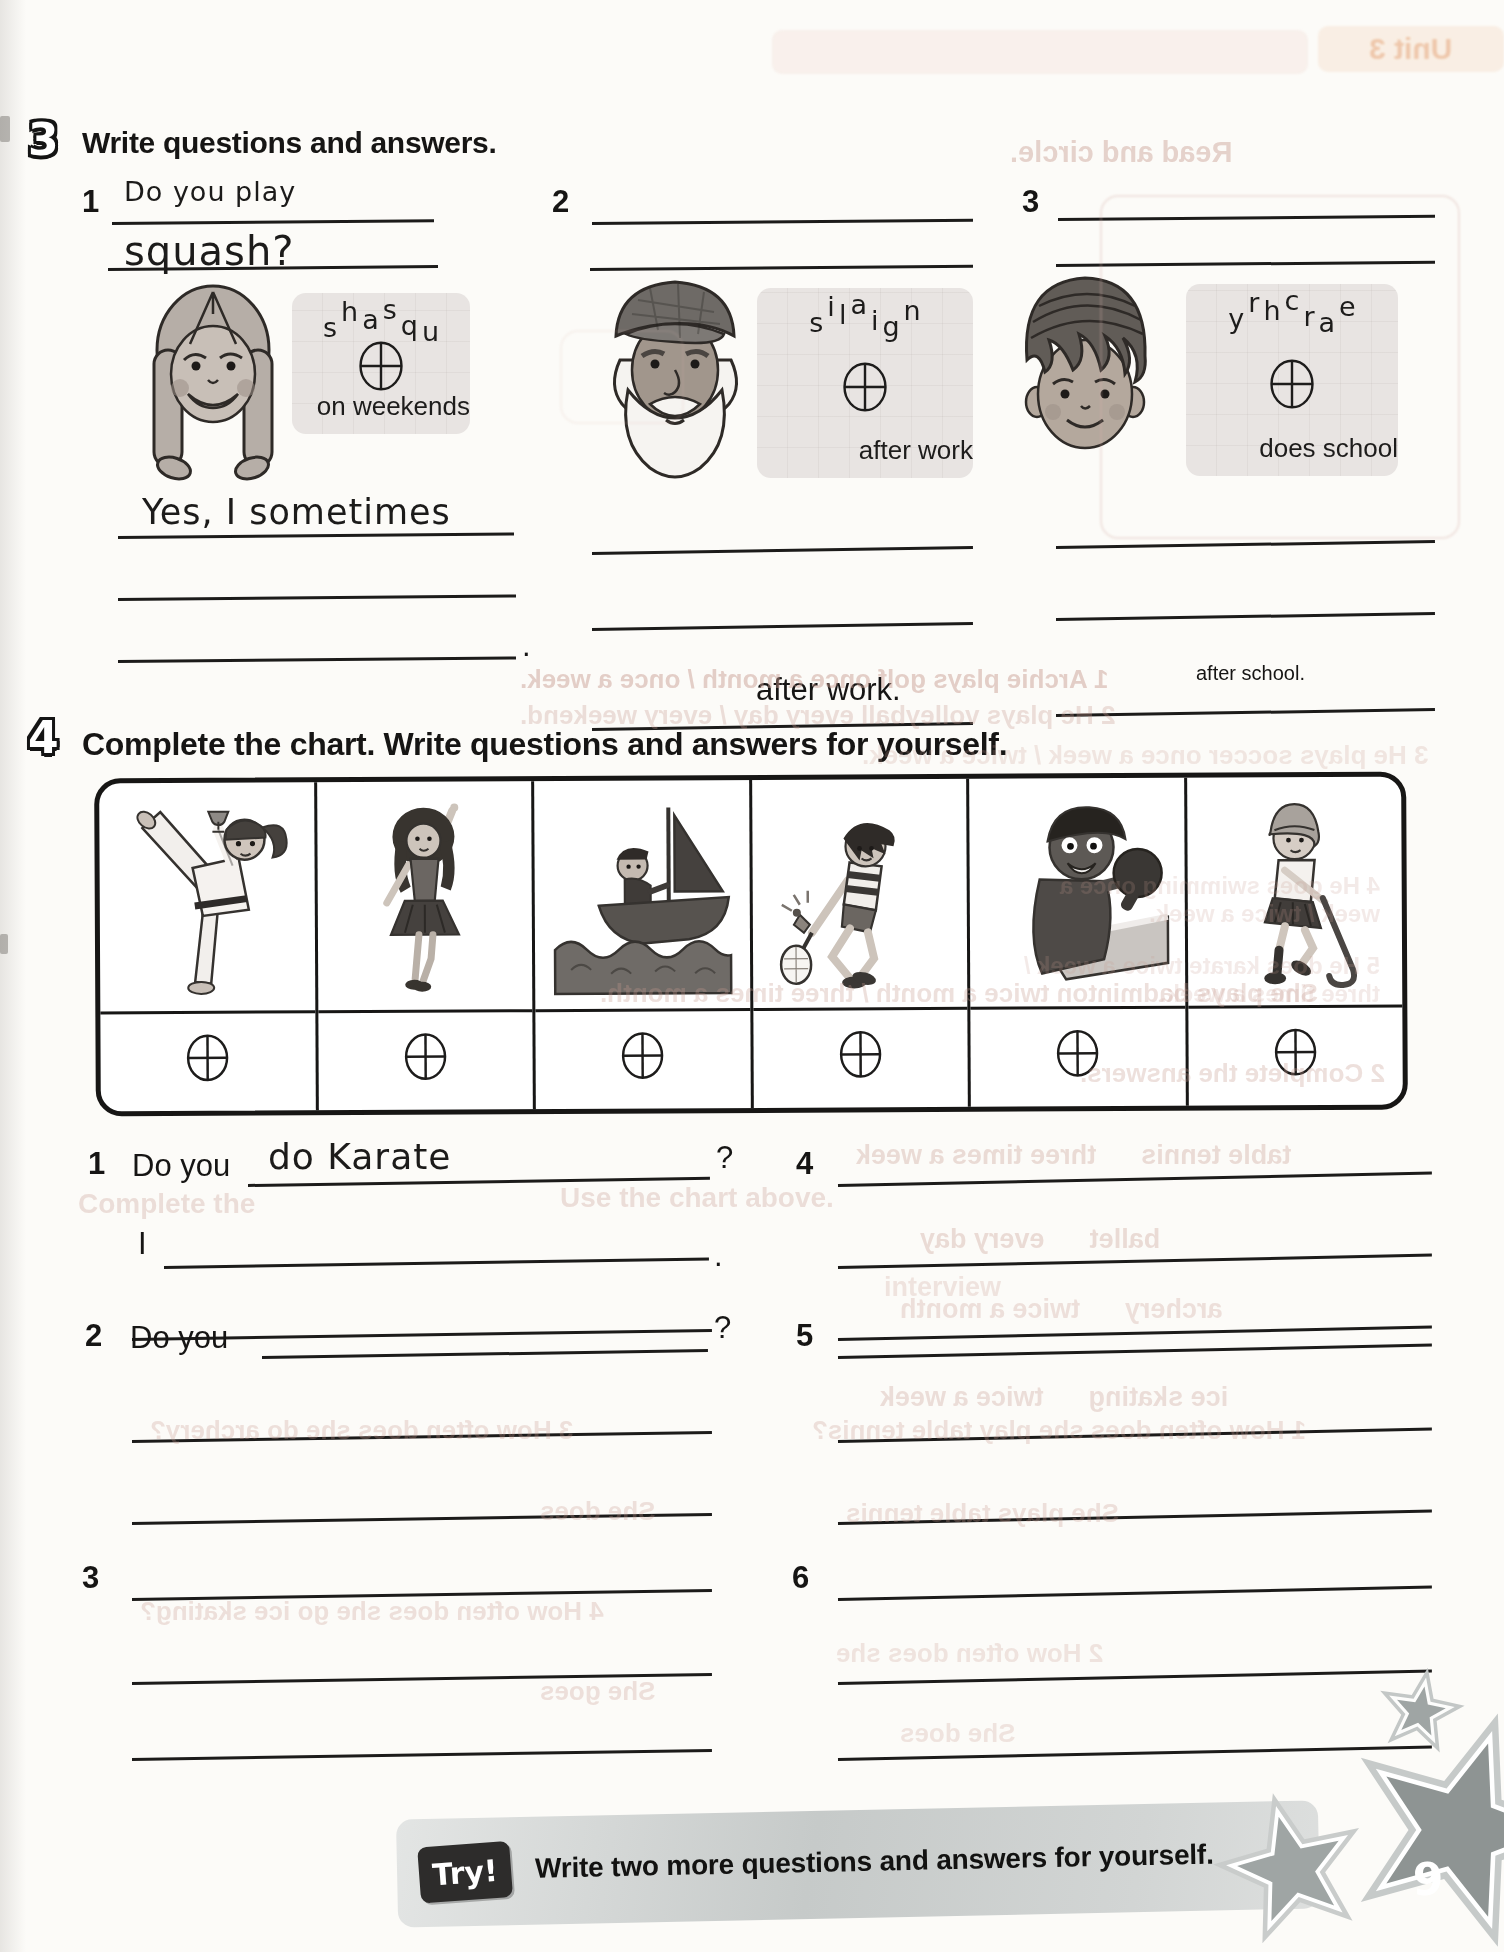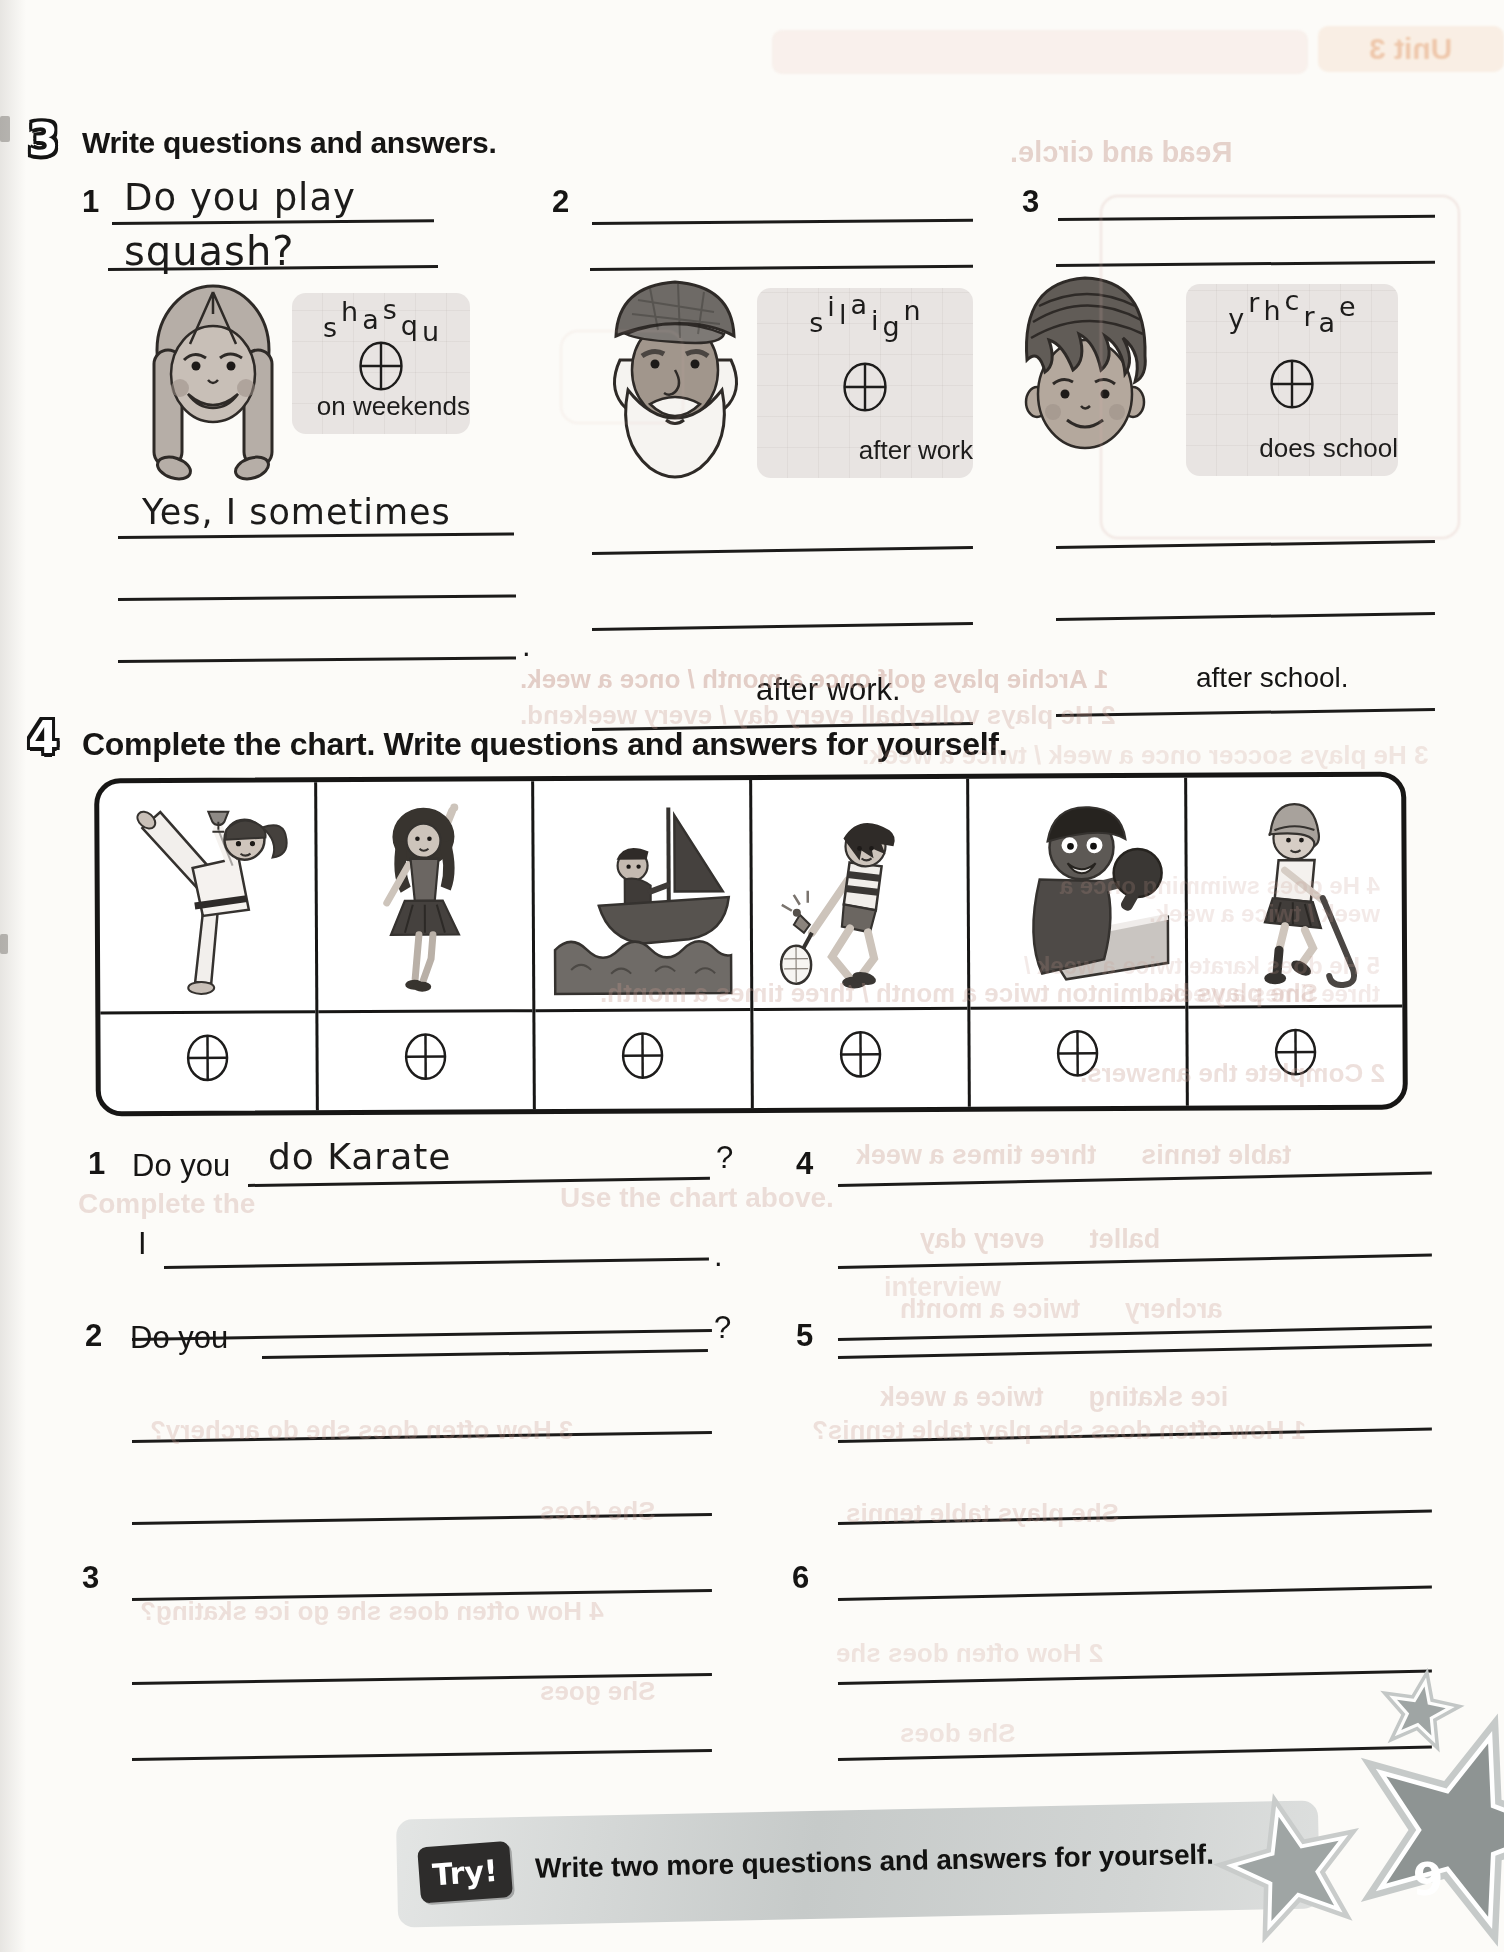--- a/index.html
+++ b/index.html
@@ -64,21 +64,21 @@
 <div class="page">
 
   <div class="abs edge" style="left:0;top:116px;width:10px;height:26px;"></div>
   <div class="abs edge" style="left:0;top:934px;width:8px;height:20px;"></div>
   <div class="abs" style="left:0;top:0;width:26px;height:100%;background:linear-gradient(90deg,rgba(120,115,110,.16),transparent);"></div>
 
   <div class="abs badge" style="left:28px;top:118px;">3</div>
   <div class="abs pr extitle" style="left:82px;top:126px;">Write questions and answers.</div>
 
   <div class="abs pr num" style="left:82px;top:184px;">1</div>
-  <div class="abs hw" style="left:124px;top:176px;font-size:37px;">Do you play</div>
+  <div class="abs hw" style="left:124px;top:176px;font-size:27px;">Do you play</div>
   <div class="rule t1" style="left:112px;top:222px;width:322px;"></div>
   <div class="abs hw" style="left:124px;top:228px;font-size:40px;">squash?</div>
   <div class="rule t1" style="left:108px;top:268px;width:330px;"></div>
 
   <div class="abs pr num" style="left:552px;top:184px;">2</div>
   <div class="rule t1" style="left:592px;top:222px;width:381px;"></div>
   <div class="rule t1" style="left:590px;top:268px;width:383px;"></div>
 
   <div class="abs pr num" style="left:1022px;top:184px;">3</div>
   <div class="rule t1" style="left:1058px;top:218px;width:377px;"></div>
@@ -173,21 +173,21 @@
   <div class="rule t1" style="left:118px;top:660px;width:398px;"></div>
   <div class="abs pr" style="left:522px;top:628px;font-size:31px;">.</div>
 
   <div class="rule t2" style="left:592px;top:552px;width:381px;"></div>
   <div class="rule t2" style="left:592px;top:628px;width:381px;"></div>
   <div class="abs pr" style="left:756px;top:672px;font-size:31px;">after work.</div>
   <div class="rule t2" style="left:592px;top:728px;width:381px;"></div>
 
   <div class="rule t2" style="left:1056px;top:546px;width:379px;"></div>
   <div class="rule t2" style="left:1056px;top:618px;width:379px;"></div>
-  <div class="abs pr" style="left:1196px;top:662px;font-size:28px;text-align:center;">after school.</div>
+  <div class="abs pr" style="left:1196px;top:662px;font-size:20px;text-align:center;">after school.</div>
   <div class="rule t2" style="left:1056px;top:714px;width:379px;"></div>
 
   <div class="abs badge" style="left:28px;top:716px;">4</div>
   <div class="abs pr extitle" style="left:82px;top:726px;font-size:32px;">Complete the chart. Write questions and answers for yourself.</div>
 
   <div class="chart">
 
     <div class="ccol">
       <div class="fig">
         <svg width="172" height="202" viewBox="0 0 172 202" aria-label="karate">

